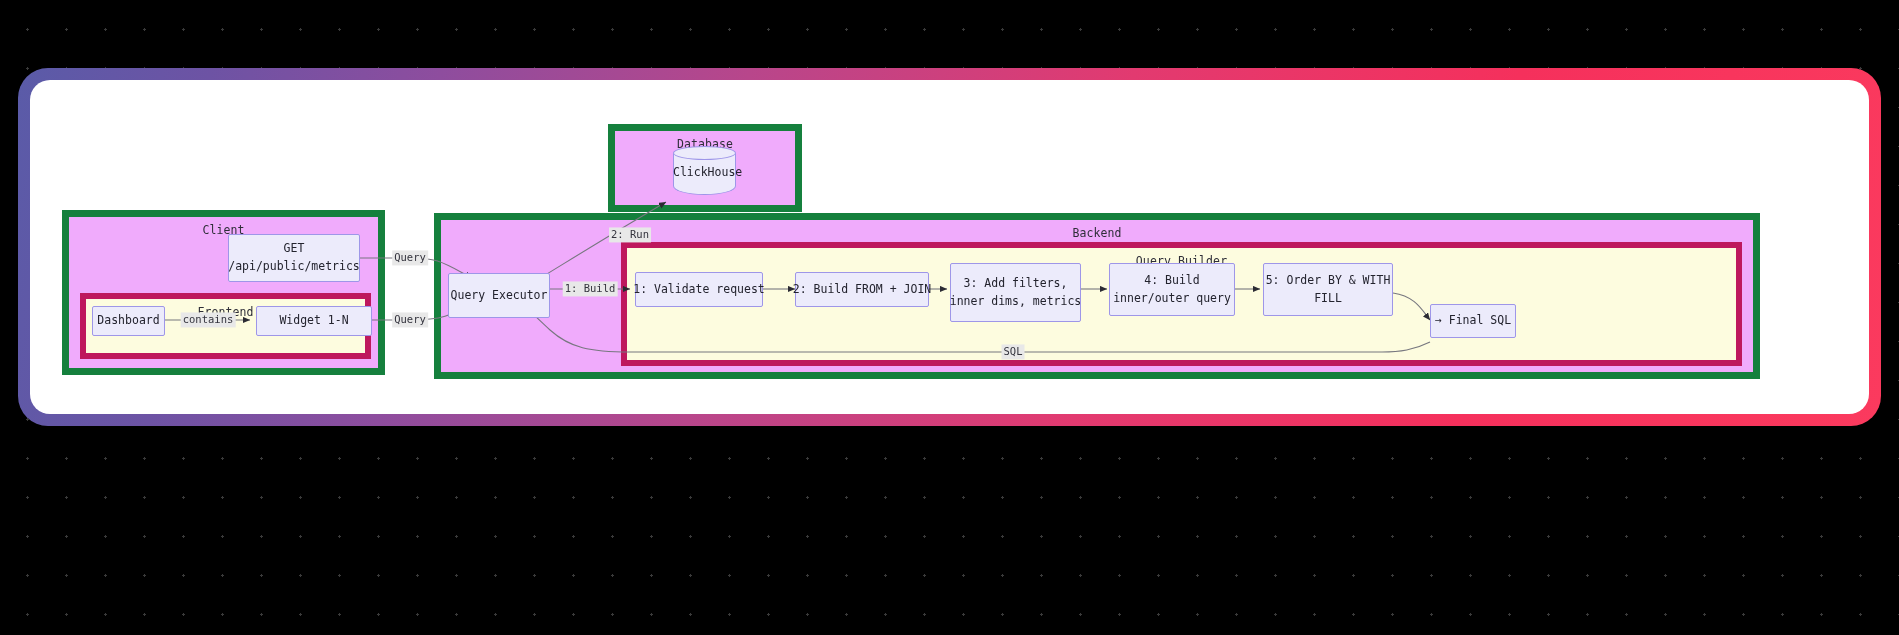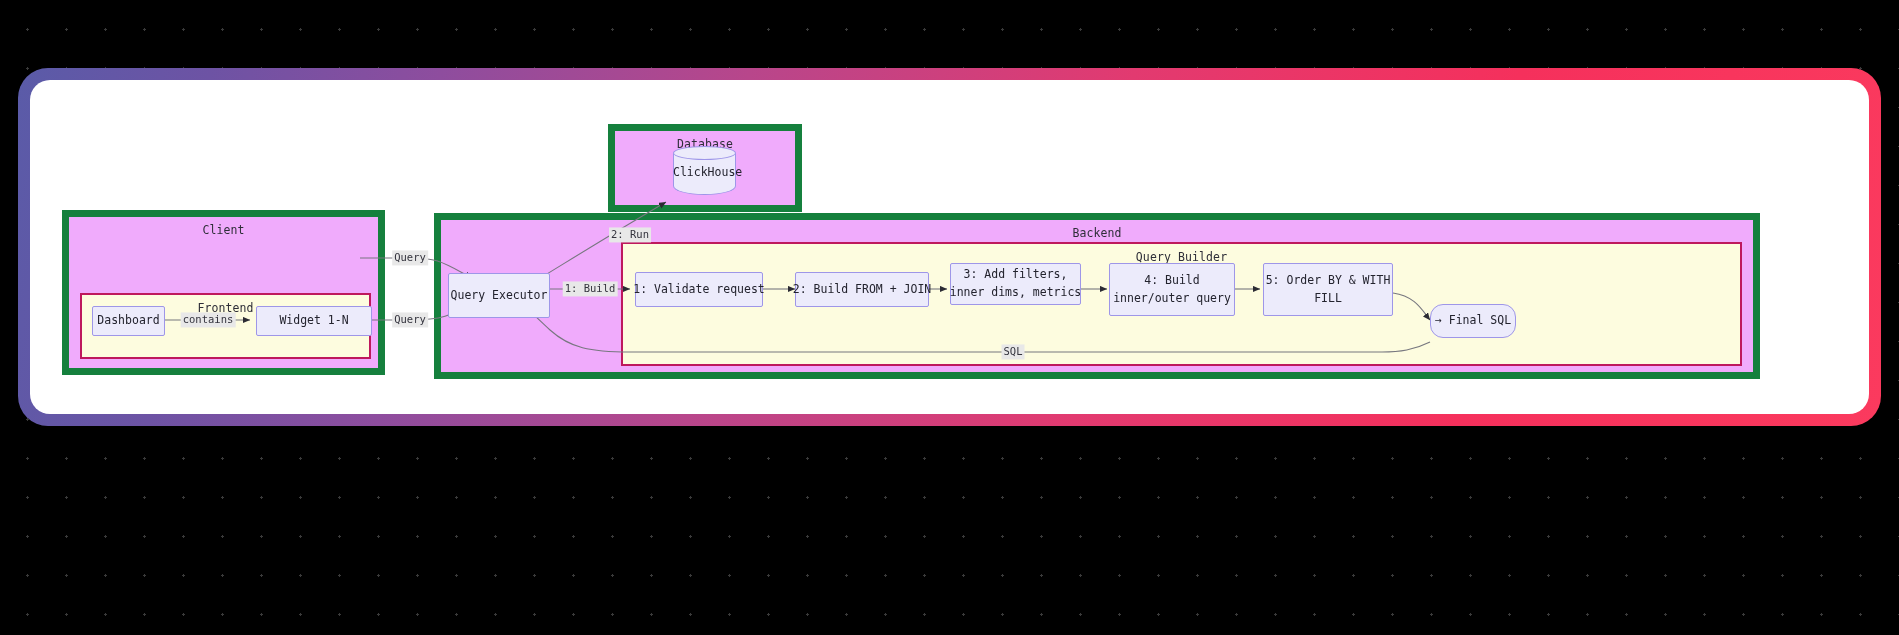--- a/index.html
+++ b/index.html
@@ -59,21 +59,21 @@
   }
   
   .group {
     position: absolute;
     box-sizing: border-box;
     border: 7px solid #15803d;
     background: #f0abfc;
   }
   .group.yellow {
     background: #fdfcdf;
-    border: 2px solid #be185d;
+    border: 6px solid #be185d;
   }
   .group-label {
     position: absolute;
     left: 0;
     right: 0;
     top: 6px;
     text-align: center;
     font-size: 11.5px;
     color: #2e2e38;
     letter-spacing: 0.1px;
@@ -201,20 +201,24 @@
 
             <path d="M1205,209 L1230,209" marker-end="url(#ah)"></path>
 
             <path d="M1363,213 C1385,216 1392,230 1400,240" marker-end="url(#ah)"></path>
 
             <path d="M1400,262 C1384,270 1370,272 1352,272 L600,272
                      C560,272 540,268 520,250 C505,236 497,228 490,222" marker-end="url(#ah)"></path>
           </g>
         </svg>
 
+        <div class="node" style="left:198px; top:154px; width:132px; height:48px;">
+          <span class="ln">GET</span>
+          <span class="ln">/api/public/metrics</span>
+        </div>
 
         <div class="node" style="left:62px; top:226px; width:73px; height:30px;">
           <span class="ln">Dashboard</span>
         </div>
 
         <div class="node" style="left:226px; top:226px; width:116px; height:30px;">
           <span class="ln">Widget 1-N</span>
         </div>
 
         <div class="db" style="left:643px; top:66px;">
@@ -228,36 +232,36 @@
         </div>
 
         <div class="node" style="left:605px; top:192px; width:128px; height:35px;">
           <span class="ln">1: Validate request</span>
         </div>
 
         <div class="node" style="left:765px; top:192px; width:134px; height:35px;">
           <span class="ln">2: Build FROM + JOIN</span>
         </div>
 
-        <div class="node" style="left:920px; top:183px; width:131px; height:42px;">
+        <div class="node" style="left:920px; top:183px; width:131px; height:59px;">
           <span class="ln">3: Add filters,</span>
           <span class="ln">inner dims, metrics</span>
         </div>
 
         <div class="node" style="left:1079px; top:183px; width:126px; height:53px;text-align:center;">
           <span class="ln">4: Build</span>
           <span class="ln">inner/outer query</span>
         </div>
 
         <div class="node" style="left:1233px; top:183px; width:130px; height:53px;">
           <span class="ln">5: Order BY &amp; WITH</span>
           <span class="ln">FILL</span>
         </div>
 
-        <div class="node" style="left:1400px; top:224px; width:86px; height:34px;border-radius:13px;">
+        <div class="node" style="left:1400px; top:224px; width:86px; height:34px;">
           <span class="ln">→ Final SQL</span>
         </div>
 
         <div class="elabel" style="left:178px; top:240px;">contains</div>
         <div class="elabel" style="left:380px; top:178px;">Query</div>
         <div class="elabel" style="left:380px; top:240px;">Query</div>
         <div class="elabel" style="left:556px; top:155px;margin-left:44px;">2: Run</div>
         <div class="elabel" style="left:560px; top:209px;">1: Build</div>
         <div class="elabel" style="left:983px; top:272px;">SQL</div>
 

